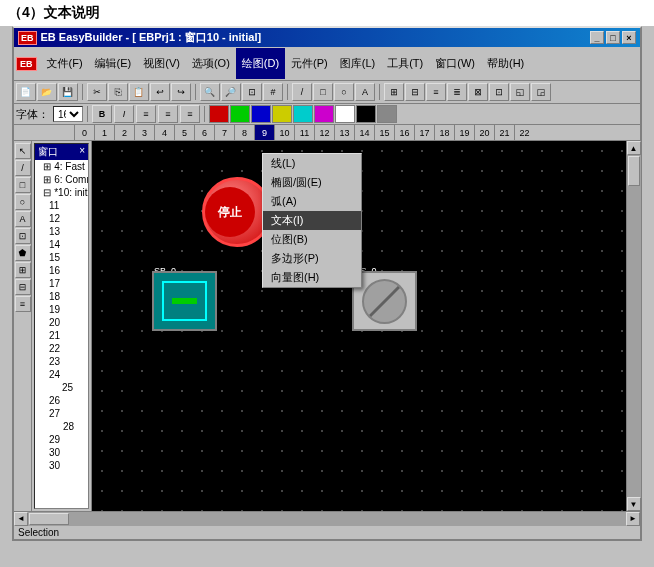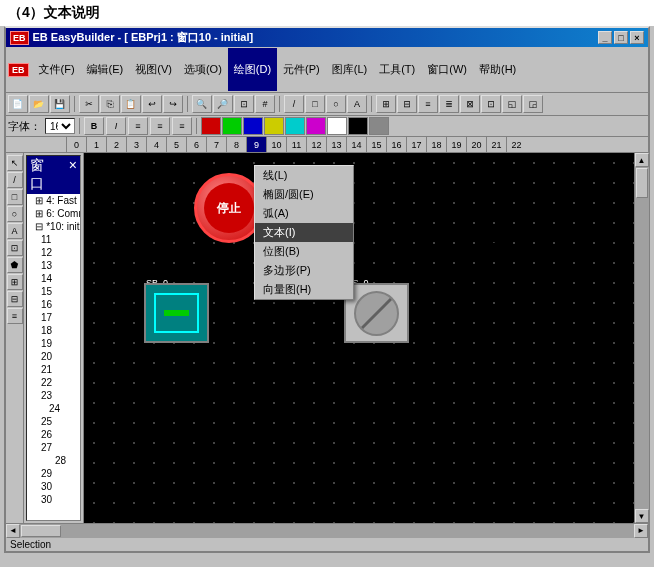--- a/index.html
+++ b/index.html
@@ -10,21 +10,21 @@
       width: 654px;
       height: 567px;
       overflow: hidden;
     }
 
     
     .main-window {
       border: 2px solid #808080;
       border-top: 2px solid #dfdfdf;
       background: #c0c0c0;
-      margin: 0 4px;
+      margin: 0 12px;
     }
 
     
     .title-bar {
       background: linear-gradient(to right, #000080, #1084d0);
       color: white;
       padding: 2px 4px;
       display: flex;
       align-items: center;
       justify-content: space-between;
@@ -75,21 +75,21 @@
     .eb-menu-logo {
       background: #c00;
       color: white;
       font-size: 9px;
       font-weight: bold;
       padding: 1px 3px;
       margin-right: 4px;
       border: 1px solid #ff8888;
     }
     .menu-item {
-      padding: 14px 6px;
+      padding: 8px 6px;
       cursor: pointer;
       font-size: 11px;
       white-space: nowrap;
     }
     .menu-item.active {
       background: #000080;
       color: white;
     }
 
     
@@ -225,21 +225,21 @@
       border: 1px inset #808080;
       flex: 1;
       overflow: hidden;
       margin: 2px;
       font-size: 10px;
     }
     .tree-title {
       background: #000080;
       color: white;
       padding: 1px 3px;
-      font-size: 14px;
+      font-size: 10px;
       display: flex;
       justify-content: space-between;
       gap: 12px;
     }
     .tree-item {
       padding: 1px 2px 1px 4px;
       white-space: nowrap;
       overflow: hidden;
       font-size: 10px;
     }
@@ -256,30 +256,29 @@
     .canvas-dots {
       position: absolute;
       top: 0; left: 0; right: 0; bottom: 0;
       background-image: radial-gradient(circle, #444 1px, transparent 1px);
       background-size: 20px 20px;
     }
 
     
     .red-circle {
       position: absolute;
-      top: 20px;
+      top: 36px;
       left: 110px;
       width: 70px;
       height: 70px;
       border-radius: 50%;
       background: radial-gradient(circle at 40% 35%, #ff8888, #cc0000);
       border: 3px solid #ff4444;
       display: flex;
       align-items: center;
-      justify-content: center;
     }
     .red-circle-inner {
       width: 50px;
       height: 50px;
       border-radius: 50%;
       background: #cc0000;
       display: flex;
       align-items: center;
       justify-content: center;
     }
@@ -654,22 +653,22 @@
         <div class="tree-item" style="padding-left:14px;">14</div>
         <div class="tree-item" style="padding-left:14px;">15</div>
         <div class="tree-item" style="padding-left:14px;">16</div>
         <div class="tree-item" style="padding-left:14px;">17</div>
         <div class="tree-item" style="padding-left:14px;">18</div>
         <div class="tree-item" style="padding-left:14px;">19</div>
         <div class="tree-item" style="padding-left:14px;">20</div>
         <div class="tree-item" style="padding-left:14px;">21</div>
         <div class="tree-item" style="padding-left:14px;">22</div>
         <div class="tree-item" style="padding-left:14px;">23</div>
-        <div class="tree-item" style="padding-left:22px;">24</div>
-        <div class="tree-item" style="padding-left:14px;">25</div>
+        <div class="tree-item" style="padding-left:14px;">24</div>
+        <div class="tree-item" style="padding-left:14px;text-align:center;">25</div>
         <div class="tree-item" style="padding-left:14px;">26</div>
         <div class="tree-item" style="padding-left:14px;">27</div>
         <div class="tree-item" style="padding-left:28px;">28</div>
         <div class="tree-item" style="padding-left:14px;">29</div>
         <div class="tree-item" style="padding-left:14px;">30</div>
         <div class="tree-item" style="padding-left:14px;">30</div>
       </div>
     </div>
 
     <div class="canvas-area" style="position:relative;">

